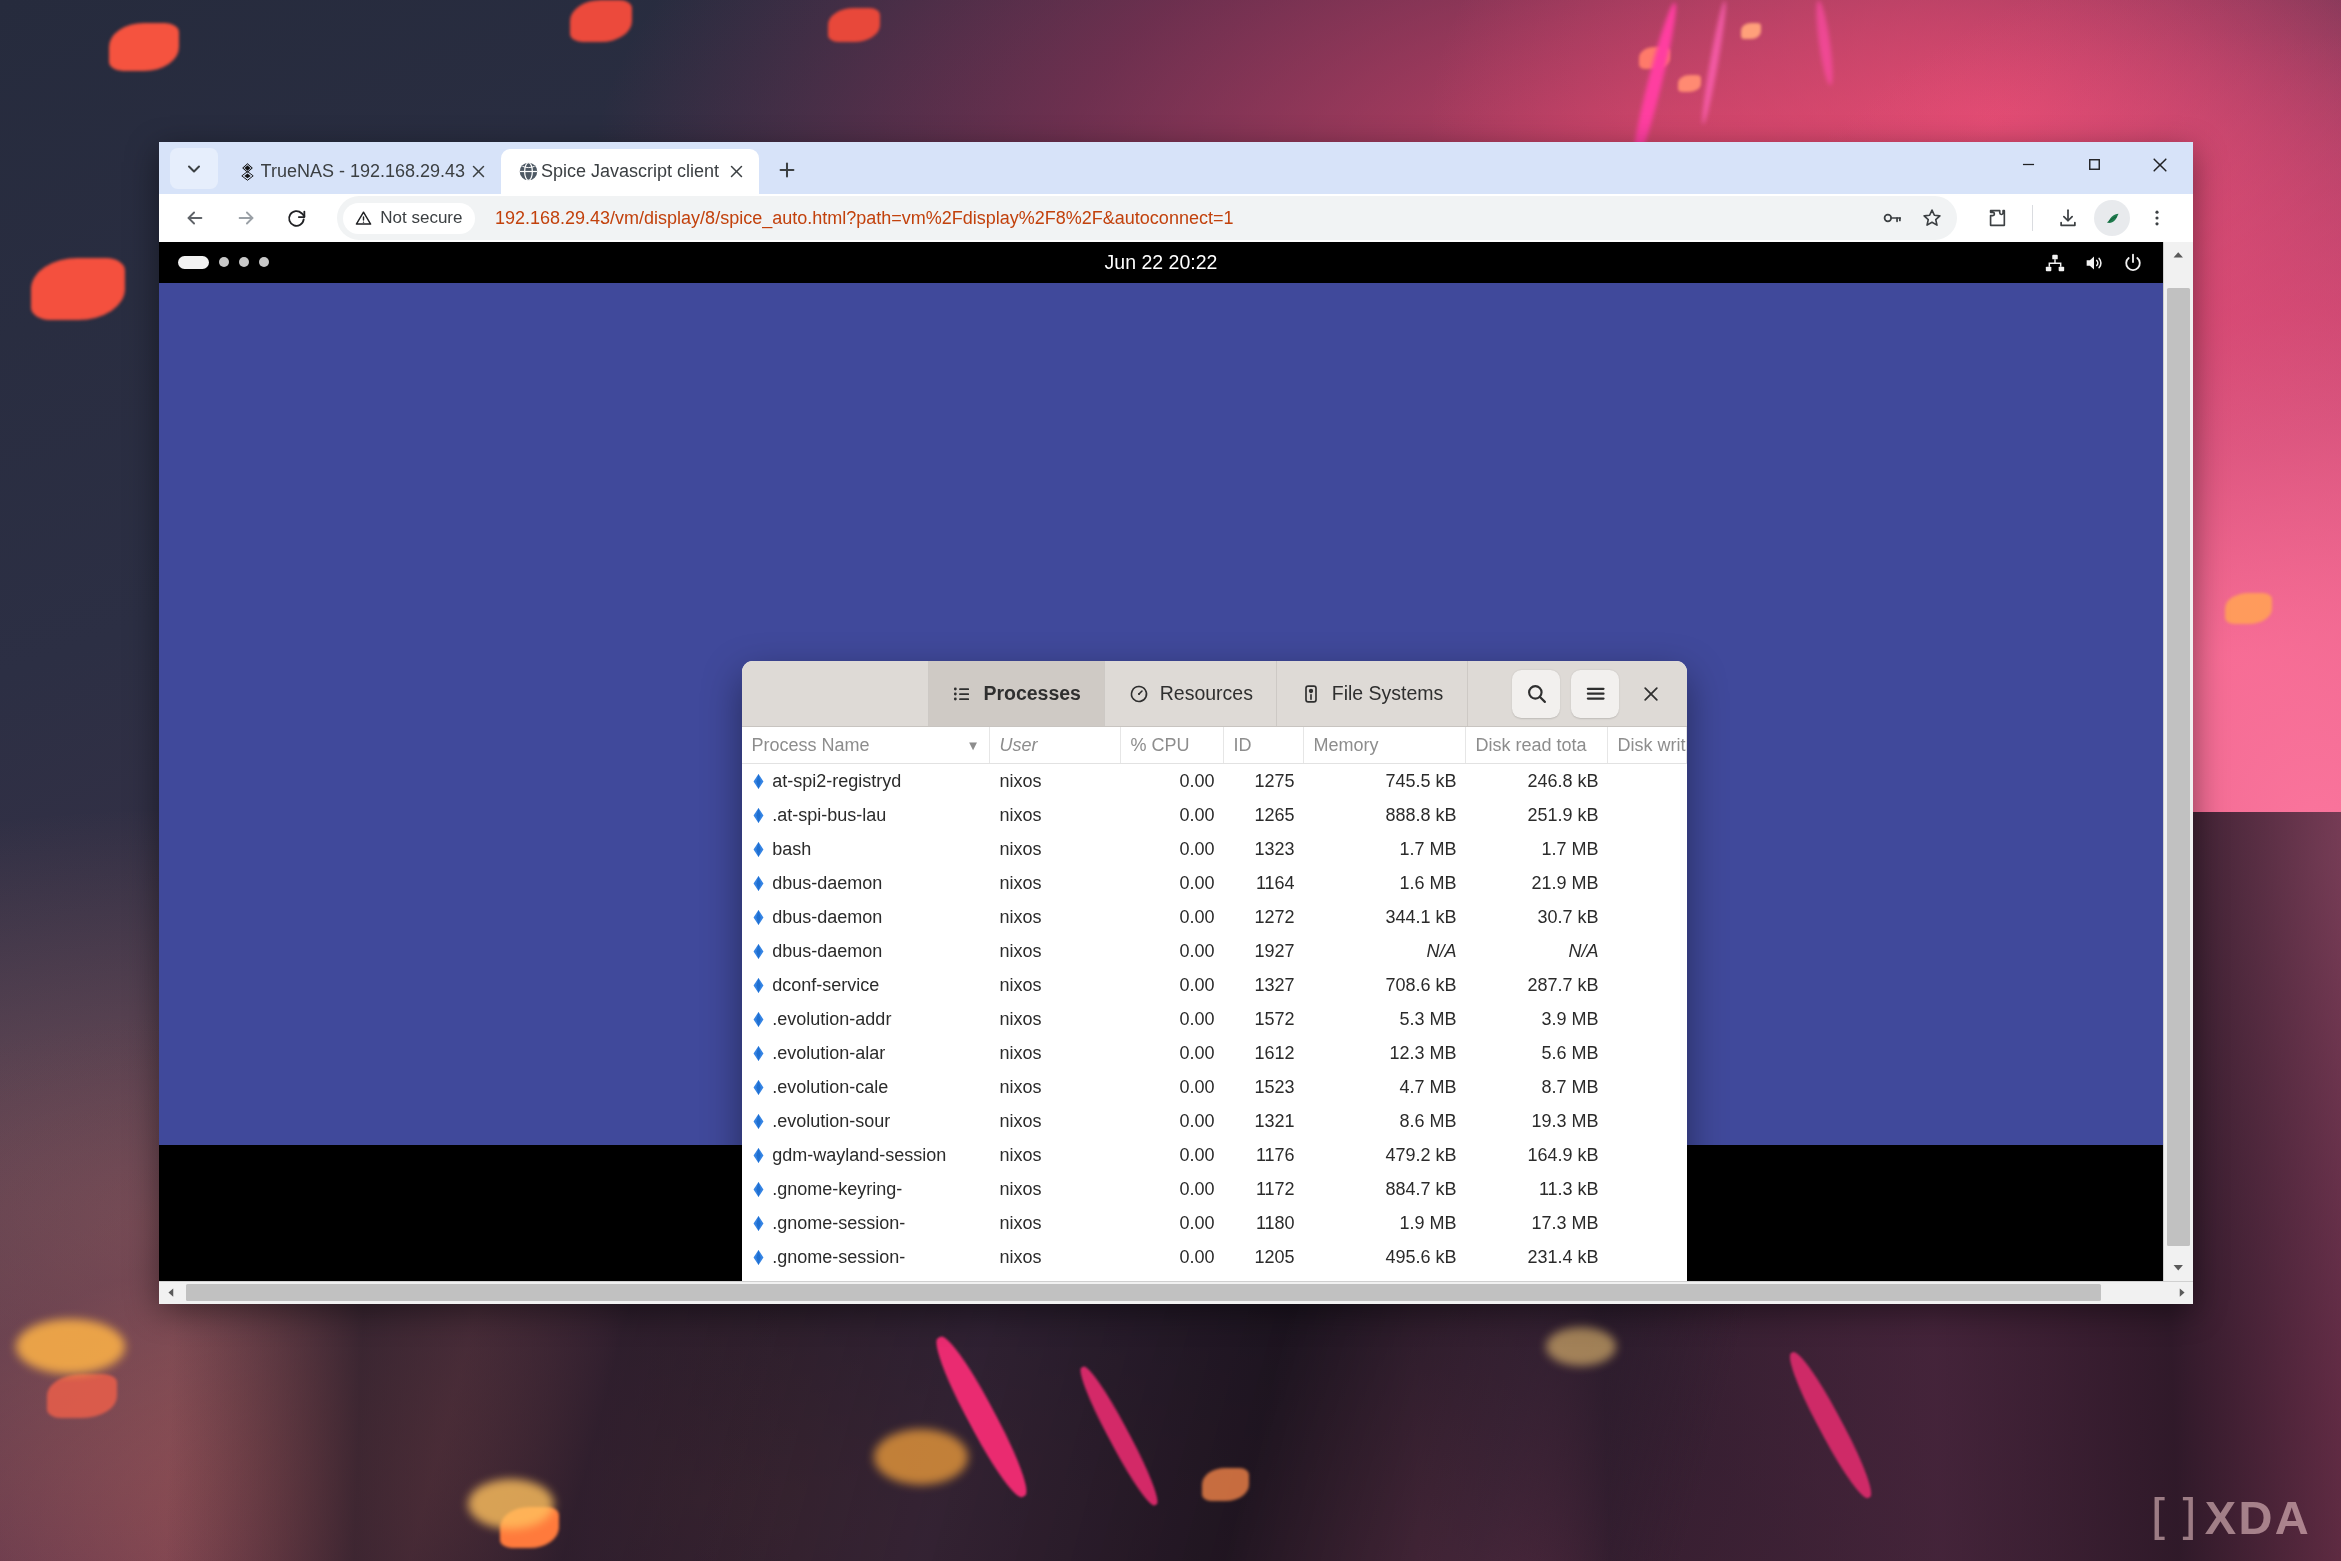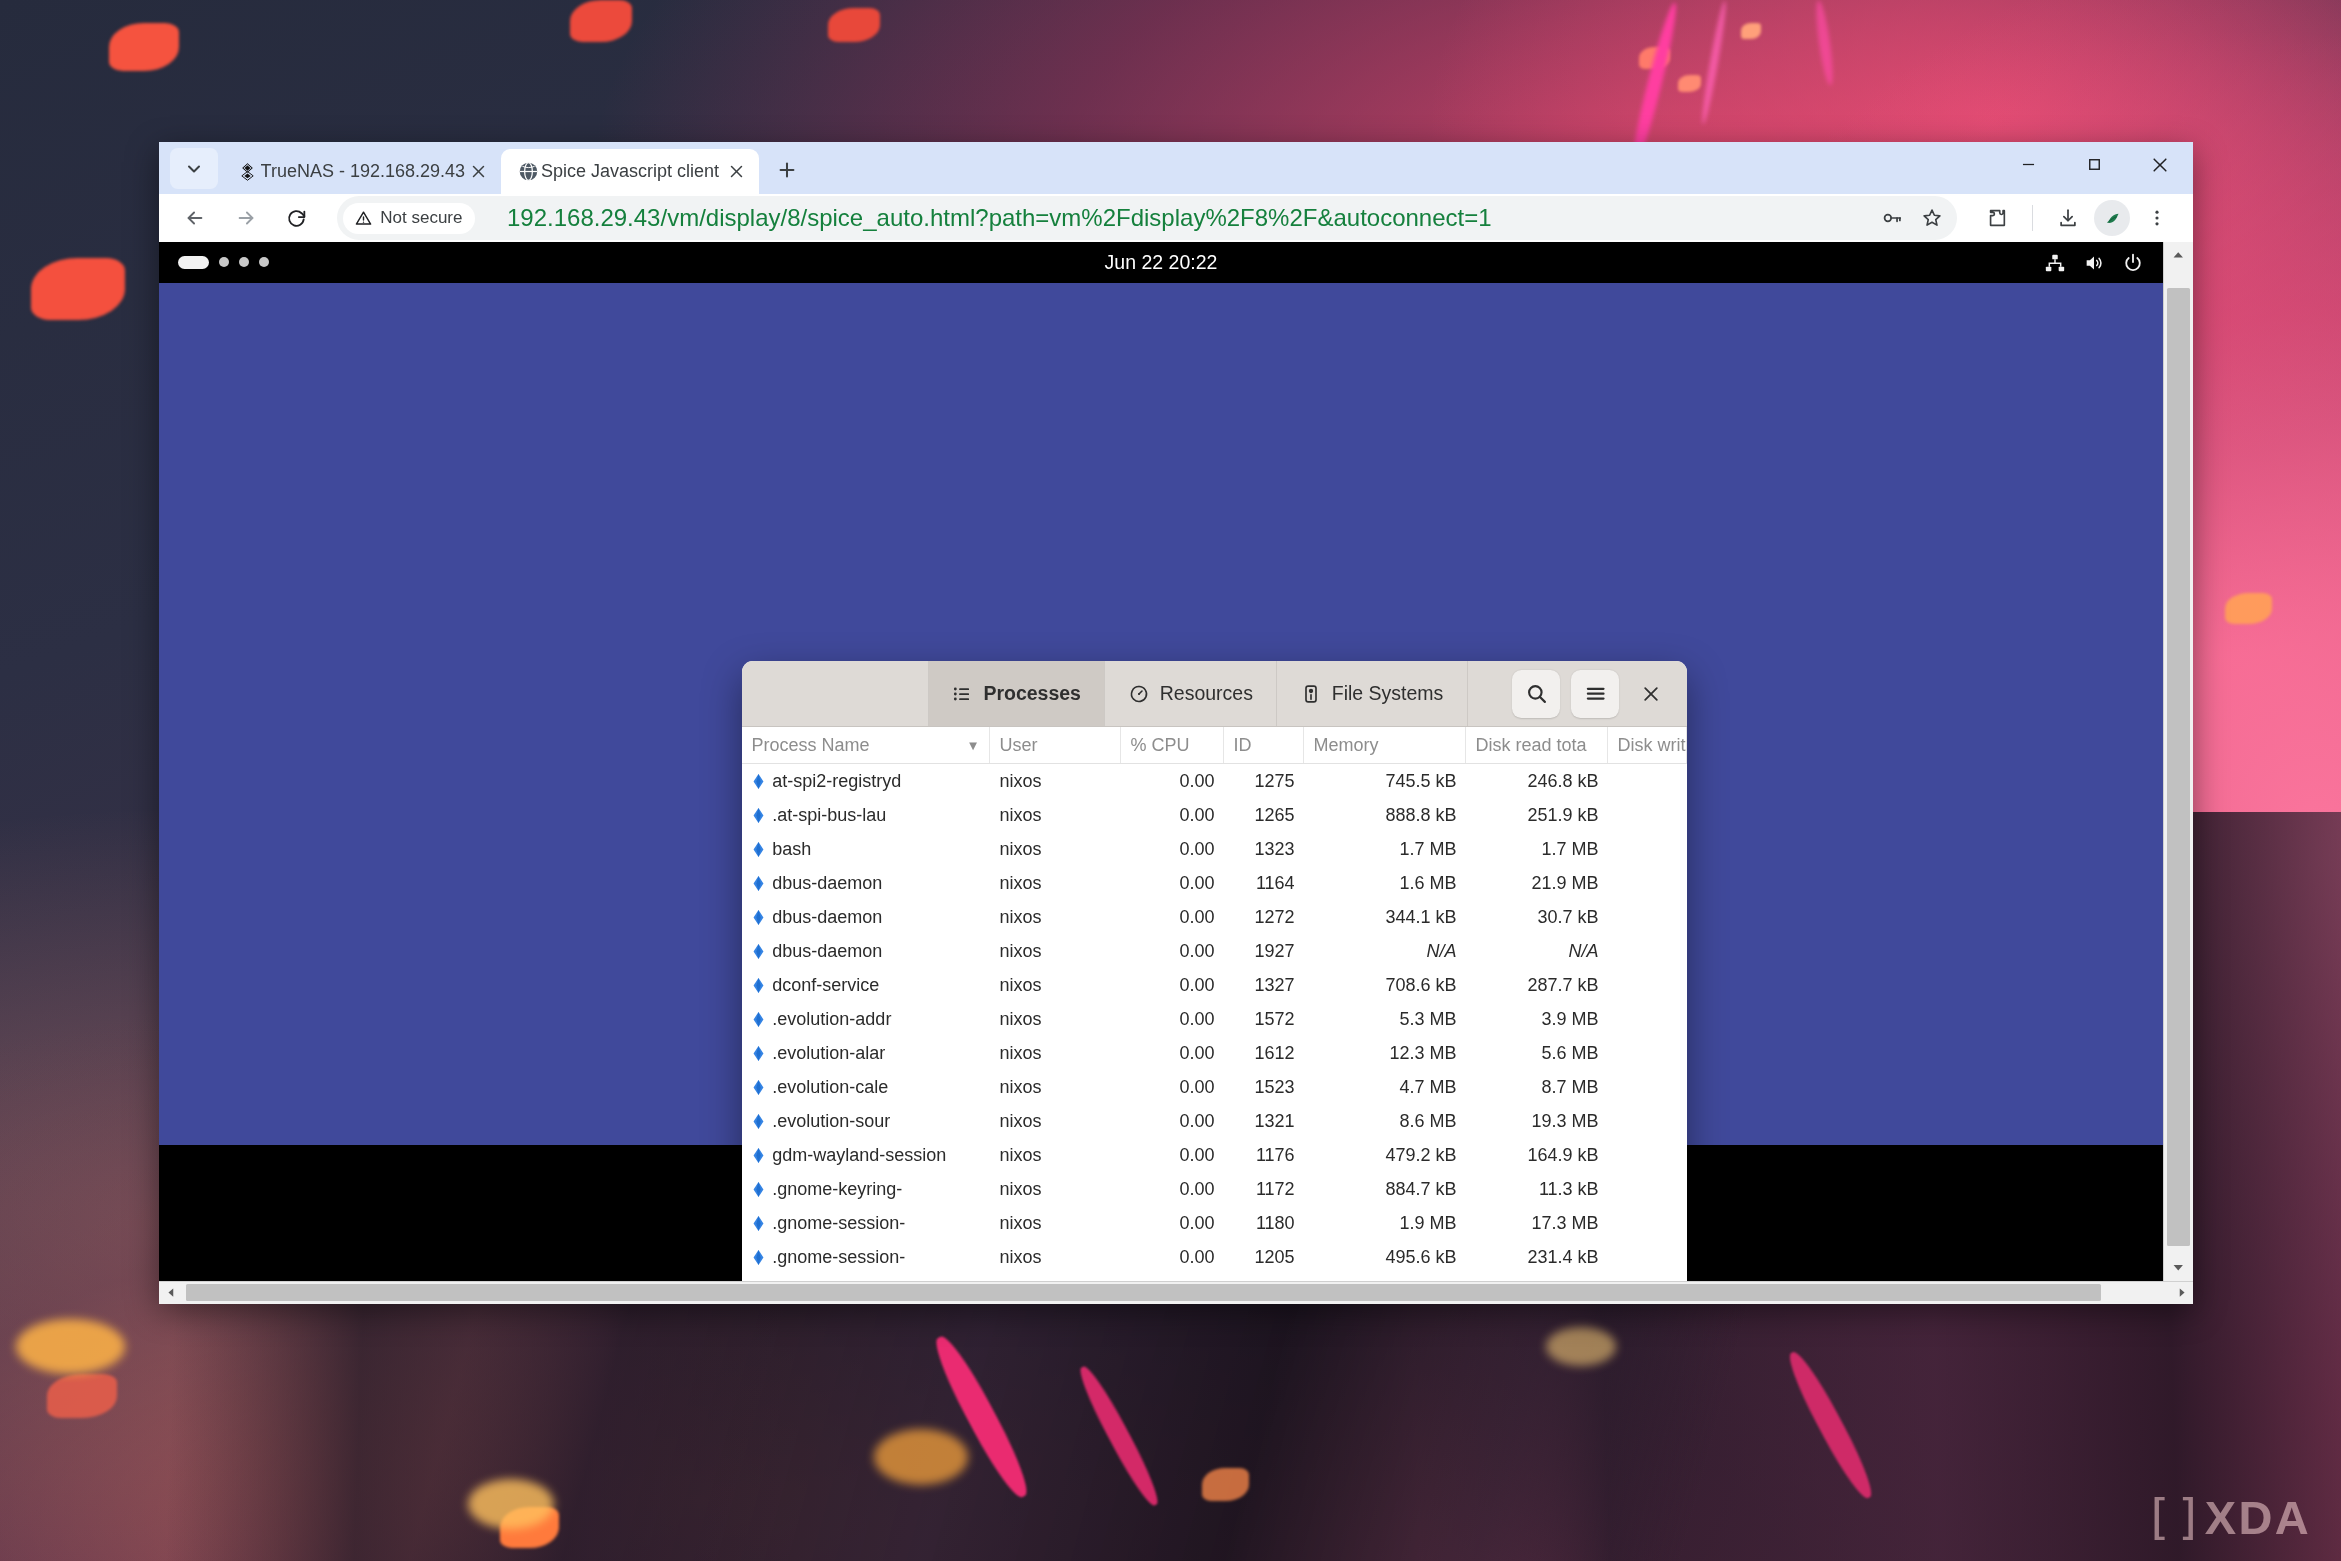--- a/index.html
+++ b/index.html
@@ -105,21 +105,21 @@
   .omnibox {
     flex: 1; height: 44px; background: #f1f3f4; border-radius: 22px;
     display: flex; align-items: center; margin: 0 11px; padding: 0 6.2px 0 4.7px;
     overflow: hidden;
   }
   .notsecure {
     display: flex; align-items: center; gap: 7px; padding: 5.5px 12.5px 5.5px 11px;
     background: #ffffff; border-radius: 17px; margin-left: 1.6px; flex: 0 0 auto;
   }
   .notsecure-label { font-size: 17px; color: #3c4043; white-space: nowrap; }
-  .omni-url { font-size: 24px; color: #15803d; margin-left: 32px; white-space: nowrap; overflow: hidden; }
+  .omni-url { font-size: 18px; color: #c2410c; margin-left: 20px; white-space: nowrap; overflow: hidden; }
   .omni-right { display: flex; align-items: center; gap: 3.1px; margin-left: auto; }
   .omni-btn { width: 37px; height: 37px; display: flex; align-items: center; justify-content: center; border-radius: 50%; color: #3c4043; }
   .tb-right { display: flex; align-items: center; gap: 4.7px; }
   .tb-sep { width: 1.6px; height: 26.5px; background: #dadce0; margin: 0 7.8px; }
   .avatar { width: 36px; height: 36px; border-radius: 50%; background: #e8eaed; display: flex; align-items: center; justify-content: center; }
 
   
   .viewport { flex: 1; display: flex; position: relative; background: #000; overflow: hidden; }
   .page { flex: 1; position: relative; background: #000; overflow: hidden; }
 
@@ -187,21 +187,21 @@
   .sm-table { flex: 1; display: flex; flex-direction: column; background: #fff; overflow: hidden; }
   .sm-thead {
     display: flex; height: 37px; align-items: stretch;
     border-bottom: 0.8px solid #e2e2e2; background: #fff; flex: 0 0 37px;
   }
   .th {
     font-size: 18px; color: #8d8d8d; display: flex; align-items: center;
     border-right: 0.8px solid #e6e6e6; padding: 0 9.4px; white-space: nowrap; overflow: hidden;
   }
   .th.name { flex: 0 0 248px; justify-content: space-between; }
-  .th.user { flex: 0 0 131px; }
+  .th.user { flex: 0 0 131px; font-style: italic; }
   .th.cpu  { flex: 0 0 103px; }
   .th.id   { flex: 0 0 80px; }
   .th.mem  { flex: 0 0 162px; }
   .th.dr   { flex: 0 0 142px; }
   .th.dw   { flex: 1 1 auto; }
   .sort-caret { color: #8d8d8d; font-size: 13.3px; }
 
   .sm-rows { flex: 1; overflow: hidden; }
   .row { display: flex; height: 34px; align-items: center; }
   .cell { font-size: 18px; color: #2b2b2b; padding: 0 9.4px; display: flex; align-items: center; white-space: nowrap; overflow: hidden; }

